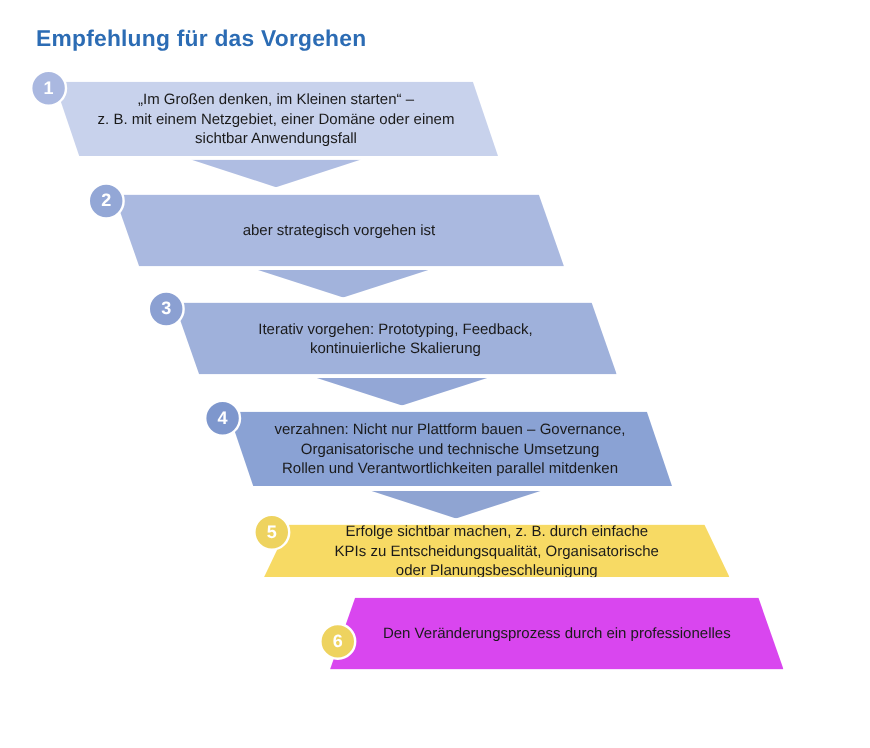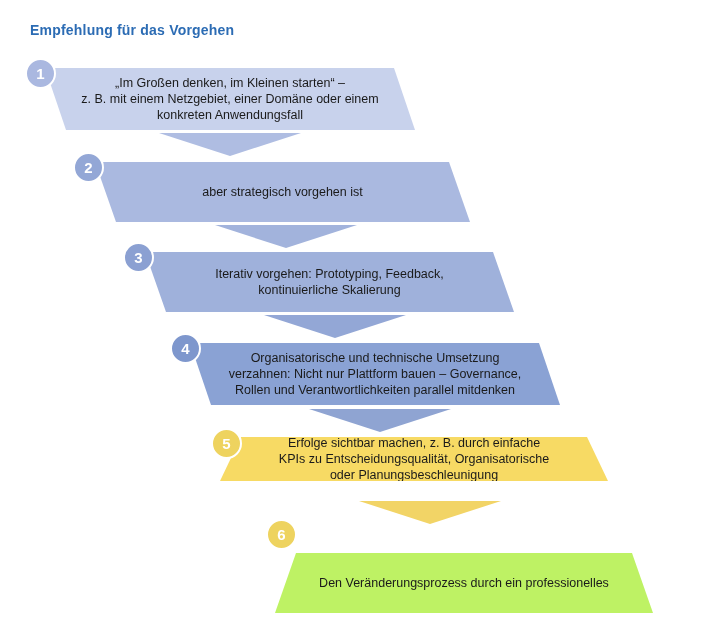--- a/index.html
+++ b/index.html
@@ -12,21 +12,21 @@
     position: relative;
     width: 725px;
     height: 623px;
     background: #ffffff;
     overflow: hidden;
   }
   .title {
     position: absolute;
     left: 30px;
     top: 22px;
-    font-size: 14px;
+    font-size: 19px;
     font-weight: 700;
     letter-spacing: 0.2px;
   }
   .step-box {
     position: absolute;
     display: flex;
     flex-direction: column;
     align-items: center;
     justify-content: center;
     text-align: center;
@@ -70,51 +70,51 @@
 <body>
 
 <div id="canvas">
 
   <div class="title" style="color: rgb(44, 108, 180);">Empfehlung für das Vorgehen</div>
 
   <div class="badge" style="left: 25px; top: 58px; background-color: rgb(170, 184, 224);">1</div>
   <div class="step-box shape-skew" style="left: 45px; top: 68px; width: 370px; height: 62px; background-color: rgb(200, 210, 236);">
     <div class="line">„Im Großen denken, im Kleinen starten“ –</div>
     <div class="line">z. B. mit einem Netzgebiet, einer Domäne oder einem</div>
-    <div class="line">konkreten Anwendungsfall</div>
+    <div class="line">sichtbar Anwendungsfall</div>
   </div>
   <div class="arrow-down" style="left: 159px; top: 133px; background-color: rgb(175, 189, 226);"></div>
 
   <div class="badge" style="left: 73px; top: 152px; background-color: rgb(147, 167, 214);">2</div>
   <div class="step-box shape-skew" style="left: 95px; top: 162px; width: 375px; height: 60px; background-color: rgb(170, 185, 224);">
     <div class="line">aber strategisch vorgehen ist</div>
   </div>
   <div class="arrow-down" style="left: 215px; top: 225px; background-color: rgb(162, 179, 220);"></div>
 
   <div class="badge" style="left: 123px; top: 242px; background-color: rgb(139, 160, 210);">3</div>
   <div class="step-box shape-skew" style="left: 145px; top: 252px; width: 369px; height: 60px; background-color: rgb(159, 177, 219);">
     <div class="line">Iterativ vorgehen: Prototyping, Feedback,</div>
     <div class="line">kontinuierliche Skalierung</div>
   </div>
   <div class="arrow-down" style="left: 264px; top: 315px; background-color: rgb(147, 167, 214);"></div>
 
   <div class="badge" style="left: 170px; top: 333px; background-color: rgb(126, 151, 205);">4</div>
   <div class="step-box shape-skew" style="left: 190px; top: 343px; width: 370px; height: 62px; background-color: rgb(138, 162, 212);">
+    <div class="line">verzahnen: Nicht nur Plattform bauen – Governance,</div>
     <div class="line">Organisatorische und technische Umsetzung</div>
-    <div class="line">verzahnen: Nicht nur Plattform bauen – Governance,</div>
     <div class="line">Rollen und Verantwortlichkeiten parallel mitdenken</div>
   </div>
   <div class="arrow-down" style="left: 309px; top: 409px; background-color: rgb(143, 164, 210);"></div>
 
   <div class="badge" style="left: 211px; top: 428px; background-color: rgb(238, 211, 95);">5</div>
   <div class="step-box shape-trap" style="left: 220px; top: 437px; width: 388px; height: 44px; background-color: rgb(247, 218, 100);">
     <div class="line">Erfolge sichtbar machen, z. B. durch einfache</div>
     <div class="line">KPIs zu Entscheidungsqualität, Organisatorische</div>
     <div class="line">oder Planungsbeschleunigung</div>
   </div>
   <div class="arrow-down" style="left: 359px; top: 501px; background-color: rgb(242, 212, 102);"></div>
 
   <div class="badge" style="left: 266px; top: 519px; background-color: rgb(238, 211, 95);">6</div>
-  <div class="step-box shape-trap" style="left: 275px; top: 553px; width: 378px; height: 60px; background-color: #bef264;">
+  <div class="step-box shape-trap" style="left: 275px; top: 498px; width: 378px; height: 60px; background-color: #d946ef;">
     <div class="line">Den Veränderungsprozess durch ein professionelles</div>
   </div>
 
 </div>
 
 </body></html>

